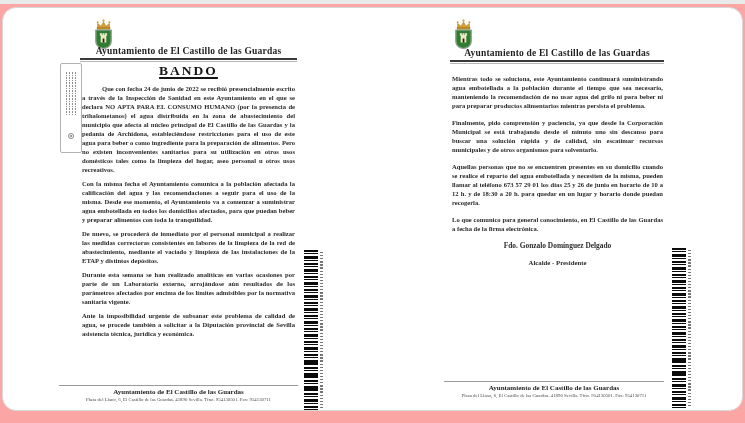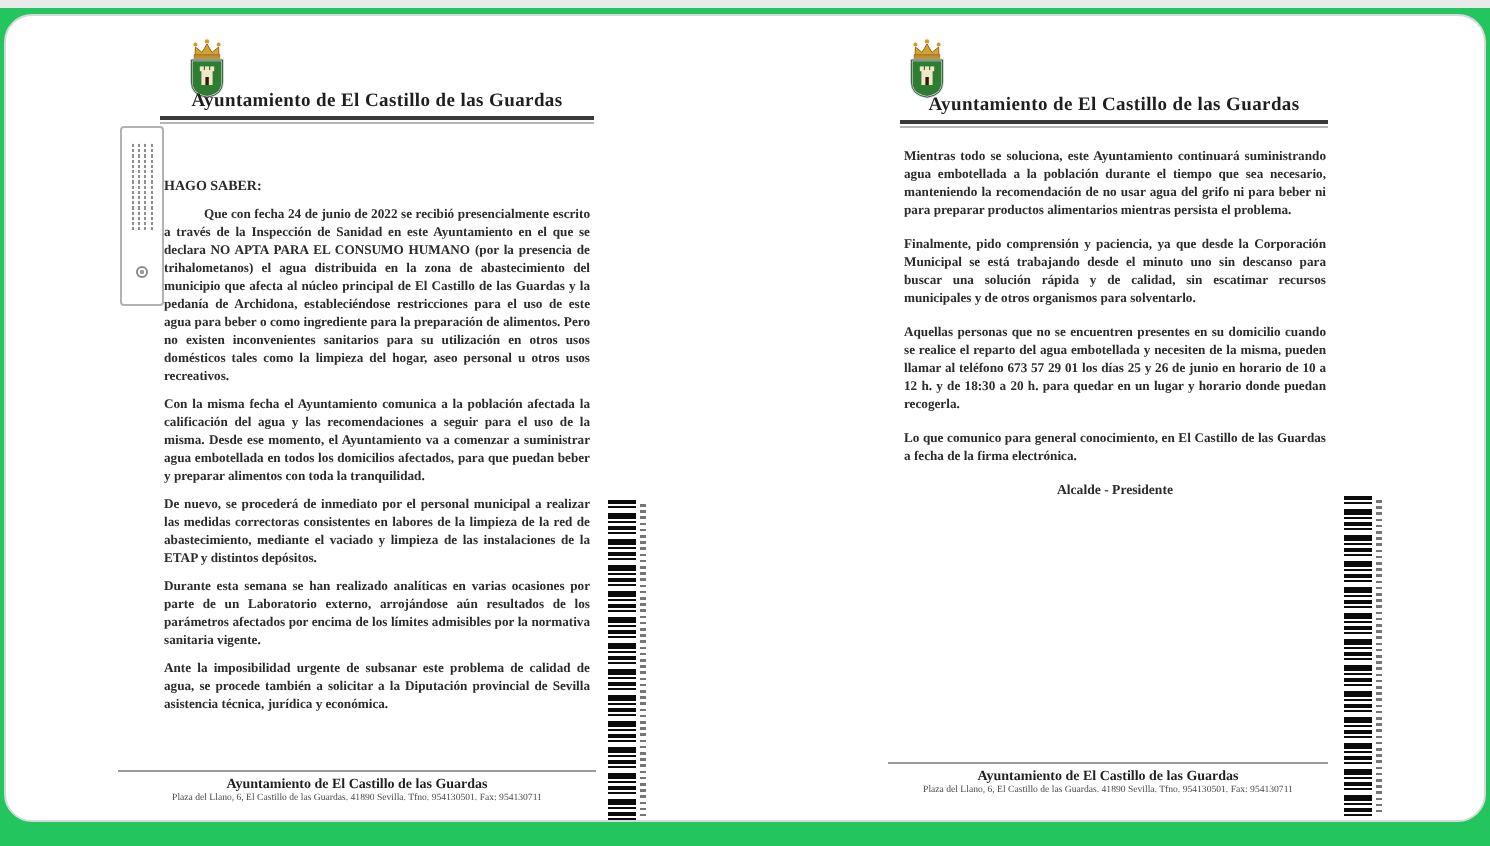--- a/index.html
+++ b/index.html
@@ -1,18 +1,18 @@
 <!DOCTYPE html>
 <html><head>
 <meta charset="utf-8">
 <style>
   * { margin:0; padding:0; box-sizing:border-box; }
   html,body { width:745px; height:423px; }
   body { background:#fbfbfb; font-family:"Liberation Serif", serif; }
-  .canvas { position:relative; width:745px; height:423px; overflow:hidden; background:#22c55e;text-decoration:underline; }
+  .canvas { position:relative; width:745px; height:423px; overflow:hidden; background:#fca5a5;text-decoration:underline; }
   .card {
     position:absolute; left:2px; top:7px; width:741px; height:404px;
     background:#ffffff; border:1px solid #d8d8d8; border-radius:14px;
   }
   .top-strip { position:absolute; left:0; top:0; width:745px; height:4px; background:#e9ebeb; }
 
   
   .crest { position:absolute; }
   .crest-1 { left:92px; top:19px; }
   .crest-2 { left:452px; top:19px; }
@@ -119,23 +119,23 @@
     <path d="M3.2 11 h15.6 v11 q0 6.5 -7.8 7.6 q-7.8 -1.1 -7.8 -7.6 Z" fill="none" stroke="#1c4d1f" stroke-width="0.45"></path>
     <rect x="7.4" y="14.2" width="2" height="2.4" fill="#f0e6c8"></rect>
     <rect x="10" y="14.2" width="2" height="2.4" fill="#f0e6c8"></rect>
     <rect x="12.6" y="14.2" width="2" height="2.4" fill="#f0e6c8"></rect>
     <rect x="8.2" y="16" width="5.6" height="7.5" fill="#f0e6c8"></rect>
     <rect x="10.2" y="19.5" width="1.7" height="4" fill="#2b1d08"></rect>
   </svg>
 
   <div class="pg-header pg-header-1">Ayuntamiento de El Castillo de las Guardas</div>
   <div class="hdr-rule hdr-rule-1"></div>
+  <div class="bando">BANDO</div>
 
   <div class="body-col body-1">
-    <p class="hago">HAGO SABER:</p>
     <p class="indent">Que con fecha 24 de junio de 2022 se recibió presencialmente escrito a través de la Inspección de Sanidad en este Ayuntamiento en el que se declara NO APTA PARA EL CONSUMO HUMANO (por la presencia de trihalometanos) el agua distribuida en la zona de abastecimiento del municipio que afecta al núcleo principal de El Castillo de las Guardas y la pedanía de Archidona, estableciéndose restricciones para el uso de este agua para beber o como ingrediente para la preparación de alimentos. Pero no existen inconvenientes sanitarios para su utilización en otros usos domésticos tales como la limpieza del hogar, aseo personal u otros usos recreativos.</p>
     <p>Con la misma fecha el Ayuntamiento comunica a la población afectada la calificación del agua y las recomendaciones a seguir para el uso de la misma. Desde ese momento, el Ayuntamiento va a comenzar a suministrar agua embotellada en todos los domicilios afectados, para que puedan beber y preparar alimentos con toda la tranquilidad.</p>
     <p>De nuevo, se procederá de inmediato por el personal municipal a realizar las medidas correctoras consistentes en labores de la limpieza de la red de abastecimiento, mediante el vaciado y limpieza de las instalaciones de la ETAP y distintos depósitos.</p>
     <p>Durante esta semana se han realizado analíticas en varias ocasiones por parte de un Laboratorio externo, arrojándose aún resultados de los parámetros afectados por encima de los límites admisibles por la normativa sanitaria vigente.</p>
     <p>Ante la imposibilidad urgente de subsanar este problema de calidad de agua, se procede también a solicitar a la Diputación provincial de Sevilla asistencia técnica, jurídica y económica.</p>
   </div>
 
   <div class="pg-footer pg-footer-1">
     <div class="f-org">Ayuntamiento de El Castillo de las Guardas</div>
     <div class="f-addr">Plaza del Llano, 6, El Castillo de las Guardas. 41890 Sevilla. Tfno. 954130501. Fax: 954130711</div>
@@ -160,20 +160,21 @@
   </svg>
 
   <div class="pg-header pg-header-2">Ayuntamiento de El Castillo de las Guardas</div>
   <div class="hdr-rule hdr-rule-2"></div>
 
   <div class="body-col body-2">
     <p>Mientras todo se soluciona, este Ayuntamiento continuará suministrando agua embotellada a la población durante el tiempo que sea necesario, manteniendo la recomendación de no usar agua del grifo ni para beber ni para preparar productos alimentarios mientras persista el problema.</p>
     <p>Finalmente, pido comprensión y paciencia, ya que desde la Corporación Municipal se está trabajando desde el minuto uno sin descanso para buscar una solución rápida y de calidad, sin escatimar recursos municipales y de otros organismos para solventarlo.</p>
     <p>Aquellas personas que no se encuentren presentes en su domicilio cuando se realice el reparto del agua embotellada y necesiten de la misma, pueden llamar al teléfono 673 57 29 01 los días 25 y 26 de junio en horario de 10 a 12 h. y de 18:30 a 20 h. para quedar en un lugar y horario donde puedan recogerla.</p>
     <p>Lo que comunico para general conocimiento, en El Castillo de las Guardas a fecha de la firma electrónica.</p>
+    <p class="sig-name">Fdo. Gonzalo Domínguez Delgado</p>
     <p class="sig-role">Alcalde - Presidente</p>
   </div>
 
   <div class="pg-footer pg-footer-2">
     <div class="f-org">Ayuntamiento de El Castillo de las Guardas</div>
     <div class="f-addr">Plaza del Llano, 6, El Castillo de las Guardas. 41890 Sevilla. Tfno. 954130501. Fax: 954130711</div>
   </div>
 
   <div class="barcode barcode-2"></div>
   <div class="bc-caption bc-caption-2"></div>

